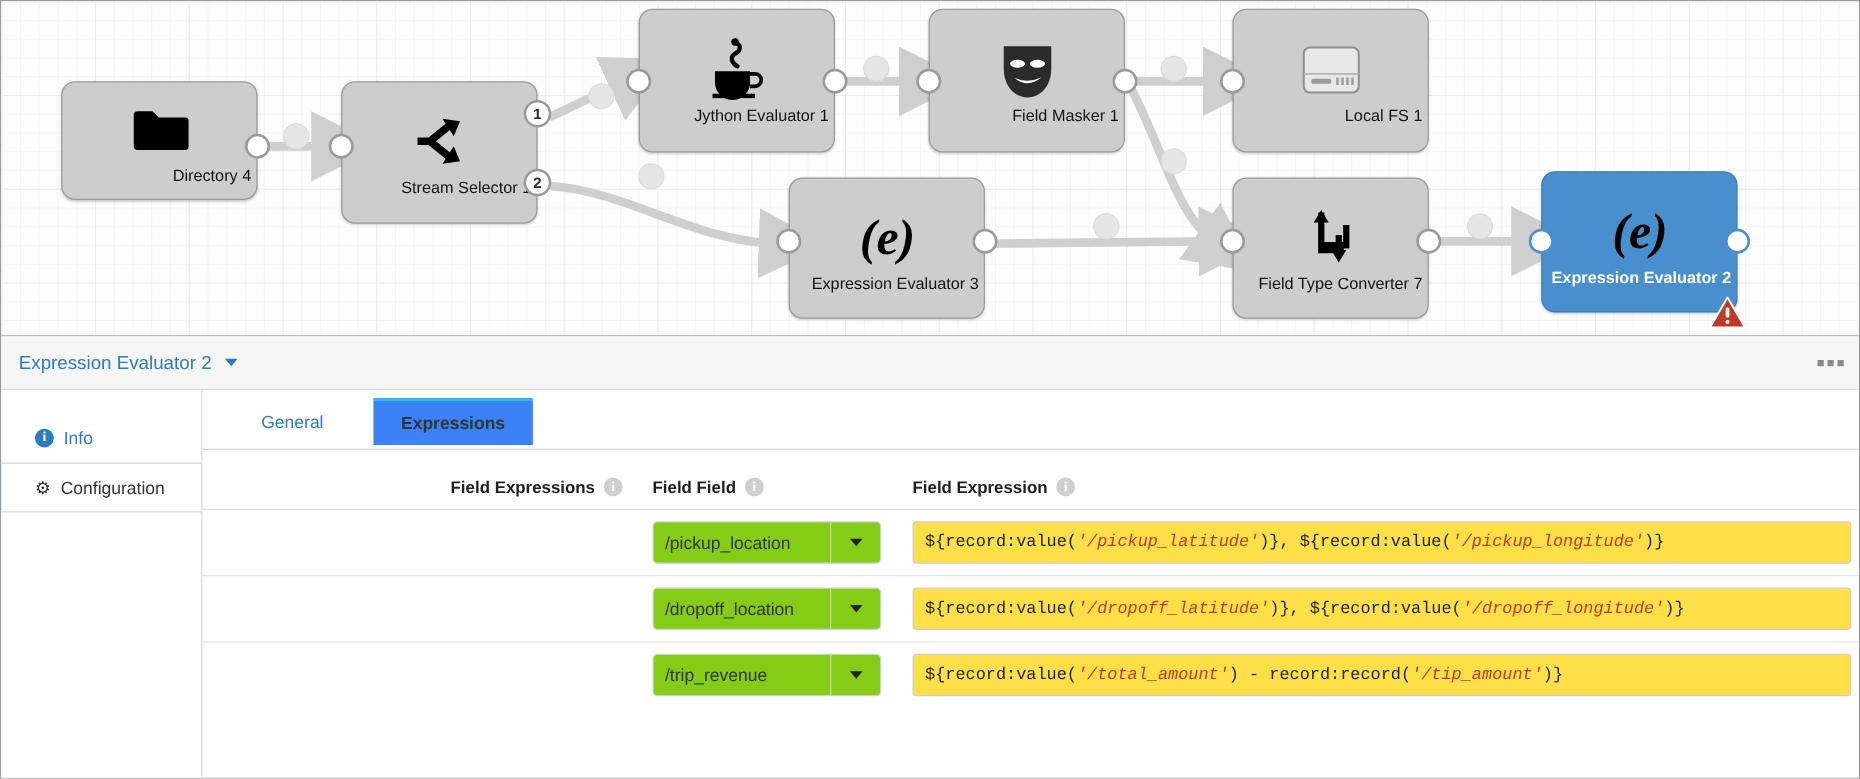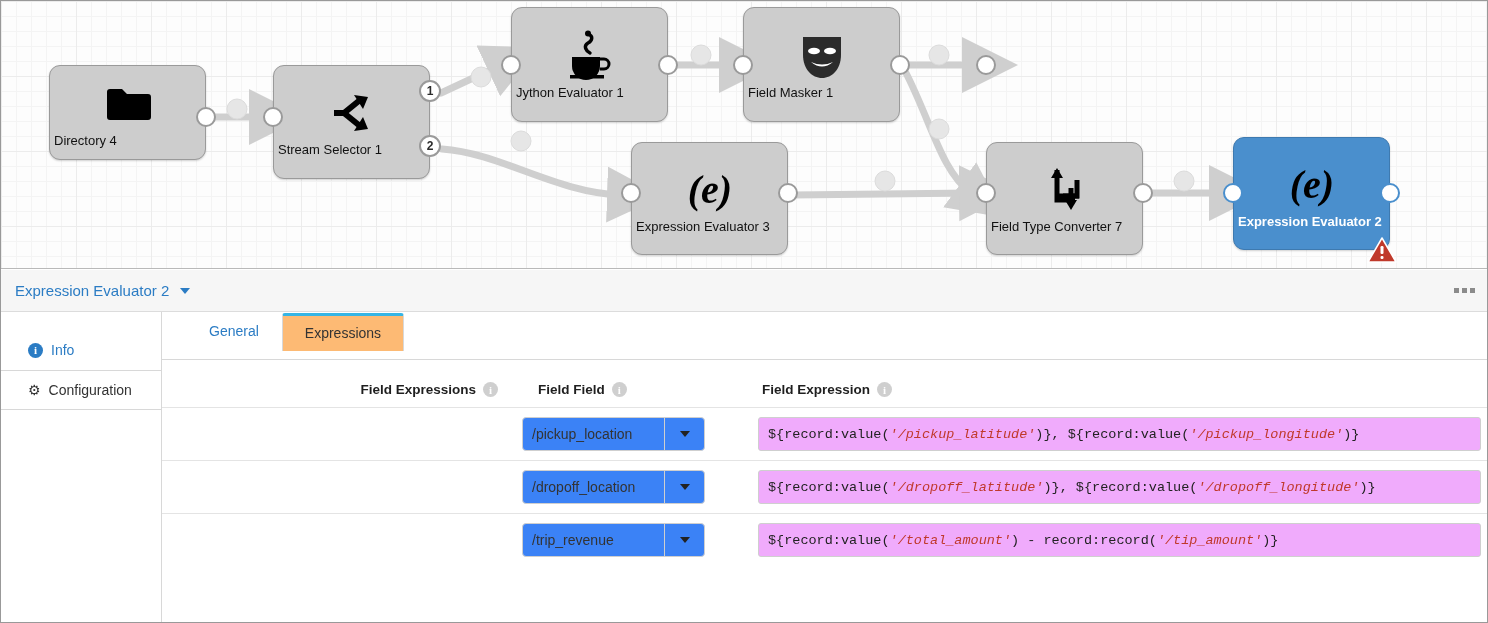--- a/index.html
+++ b/index.html
@@ -32,21 +32,21 @@
     border: 1px solid #9a9a9a;
     border-radius: 11px;
     box-shadow: 0 1px 2px rgba(0,0,0,.18);
     display: flex; flex-direction: column;
     align-items: center; justify-content: center;
     color: #111;
   }
   .node.selected { background: #4a8fcd; border-color:#3e7ab0; color:#fff; }
   .node .nicon { display:flex; align-items:center; justify-content:center; height:52px; }
   .node .nlabel {
-    font-size: 13px; line-height: 15px; text-align:left;
+    font-size: 13px; line-height: 15px; text-align:right;
     padding: 3px 4px 0 4px; width:100%;
   }
   .node.selected .nlabel { color:#fff; font-weight:bold; }
 
   .port {
     position:absolute; width:20px; height:20px; border-radius:50%;
     background:#fff; border:2px solid #9a9a9a;
   }
   .port.sel { border-color:#4a8fcd; }
   .port.numbered {
@@ -84,55 +84,55 @@
   .side-item.active { border-left-color:#35b5e5; border-top:1px solid #d8d8d8; border-bottom:1px solid #d8d8d8; }
   .icon-info-blue {
     width:15px;height:15px;border-radius:50%;background:#2b7cc4;color:#fff;
     font-size:11px;font-weight:bold;display:flex;align-items:center;justify-content:center;
     font-family:"Liberation Serif", serif;
   }
   .gear { font-size:14px; color:#333; line-height:1; }
 
   #content { flex:1; position:relative; }
 
-  #tabs { display:flex; align-items:flex-start; height:48px; padding-left:24px; border-bottom:1px solid #d8d8d8; background:#fff; }
+  #tabs { display:flex; align-items:center; height:48px; padding-left:24px; border-bottom:1px solid #d8d8d8; background:#fff;gap:16px; }
   .tab {
     padding: 9px 22px 10px 22px; font-size:14px; color:#2b7cc4;
     border:1px solid transparent; border-bottom:none; position:relative; top:1px;
     background:#fff;
   }
   .tab.active {
     color:#333; border-color:#d8d8d8; border-top:3px solid #35b5e5;
-    border-radius:3px 3px 0 0; background:#fdba74; z-index:2;
+    border-radius:3px 3px 0 0; background:#3b82f6; z-index:2;font-weight:bold;
   }
 
   #form { padding: 22px 0 0 0; }
-  .form-grid { display:grid; grid-template-columns: 360px 208px 1fr; column-gap:16px; }
+  .form-grid { display:grid; grid-template-columns: 360px 208px 1fr; column-gap:0; }
   .hdr { font-size:13.5px; font-weight:bold; color:#1f1f1f; display:flex; align-items:center; gap:7px; }
   .hdr.right { justify-content:flex-end; padding-right:24px; }
   .icon-info-gray {
     width:15px;height:15px;border-radius:50%;background:#cfcfcf;color:#fff;
     font-size:11px;font-weight:bold;display:flex;align-items:center;justify-content:center;
     font-family:"Liberation Serif", serif; flex:0 0 auto;
   }
   .rows { margin-top:10px; }
   .exp-row {
     display:grid; grid-template-columns: 360px 208px 1fr;
     align-items:center; border-top:1px solid #e4e4e4; padding: 9px 0;
   }
   .spacer {}
-  .select-wrap { display:flex; width:183px; height:34px; border:1px solid #cfcfcf; border-radius:4px; background:#3b82f6; overflow:hidden; }
+  .select-wrap { display:flex; width:183px; height:34px; border:1px solid #cfcfcf; border-radius:4px; background:#84cc16; overflow:hidden; }
   .select-val { flex:1; display:flex; align-items:center; padding:0 9px; font-size:14px; color:#333; white-space:nowrap; overflow:hidden; }
   .select-btn { width:40px; border-left:1px solid #cfcfcf; display:flex; align-items:center; justify-content:center; }
   .caret-sm { width:0;height:0; border-left:5px solid transparent; border-right:5px solid transparent; border-top:6px solid #222; }
   .expr-box {
-    height:34px; border:1px solid #cfcfcf; border-radius:3px; background:#f0abfc;
+    height:34px; border:1px solid #cfcfcf; border-radius:3px; background:#fde047;
     display:flex; align-items:center; padding:0 9px; margin-right:8px;
     font-family:"Liberation Mono", monospace; font-size:13.5px; color:#222;
-    white-space:nowrap; overflow:hidden;margin-left:28px;
+    white-space:nowrap; overflow:hidden;
   }
   .expr-box .str { color:#c0392b;font-style:italic; }
 </style>
 </head>
 <body>
 
 <div id="app">
 
   <div id="canvas">
 
@@ -224,20 +224,36 @@
           <ellipse cx="17" cy="20" rx="6" ry="3.2" fill="#fff"></ellipse>
           <ellipse cx="33" cy="20" rx="6" ry="3.2" fill="#fff"></ellipse>
           <path d="M14 31 q11 9 22 0 q-11 5 -22 0 z" fill="#fff"></path>
         </svg>
       </div>
       <div class="nlabel">Field Masker 1</div>
     </div>
     <div class="port" style="left:732px;top:54px;"></div>
     <div class="port" style="left:889px;top:54px;"></div>
 
+    <div class="node" style="left:985px;top:6px;width:157px;height:115px;">
+      <div class="nicon">
+        <svg width="56" height="46" viewBox="0 0 56 46">
+          <path d="M6 10 a5 5 0 0 1 5 -5 h34 a5 5 0 0 1 5 5 v26 a5 5 0 0 1 -5 5 h-34 a5 5 0 0 1 -5 -5 z" fill="#e8e8e8" stroke="#8e8e8e" stroke-width="1.6"></path>
+          <path d="M6 26 h44" stroke="#b5b5b5" stroke-width="1.4"></path>
+          <rect x="12" y="30" width="16" height="4" rx="1.5" fill="#9a9a9a"></rect>
+          <g fill="#9a9a9a">
+              <rect x="32" y="29" width="2" height="6"></rect>
+              <rect x="36" y="29" width="2" height="6"></rect>
+              <rect x="40" y="29" width="2" height="6"></rect>
+              <rect x="44" y="29" width="2" height="6"></rect>
+            </g>
+        </svg>
+      </div>
+      <div class="nlabel">Local FS 1</div>
+    </div>
     <div class="port" style="left:975px;top:54px;"></div>
 
     <div class="node" style="left:630px;top:141px;width:157px;height:113px;">
       <div class="nicon">
         <svg width="60" height="48" viewBox="0 0 60 48">
           <text x="30" y="37" font-family="Liberation Serif, serif" font-size="40" font-style="italic" font-weight="bold" text-anchor="middle" fill="#000">(e)</text>
         </svg>
       </div>
       <div class="nlabel">Expression Evaluator 3</div>
     </div>

